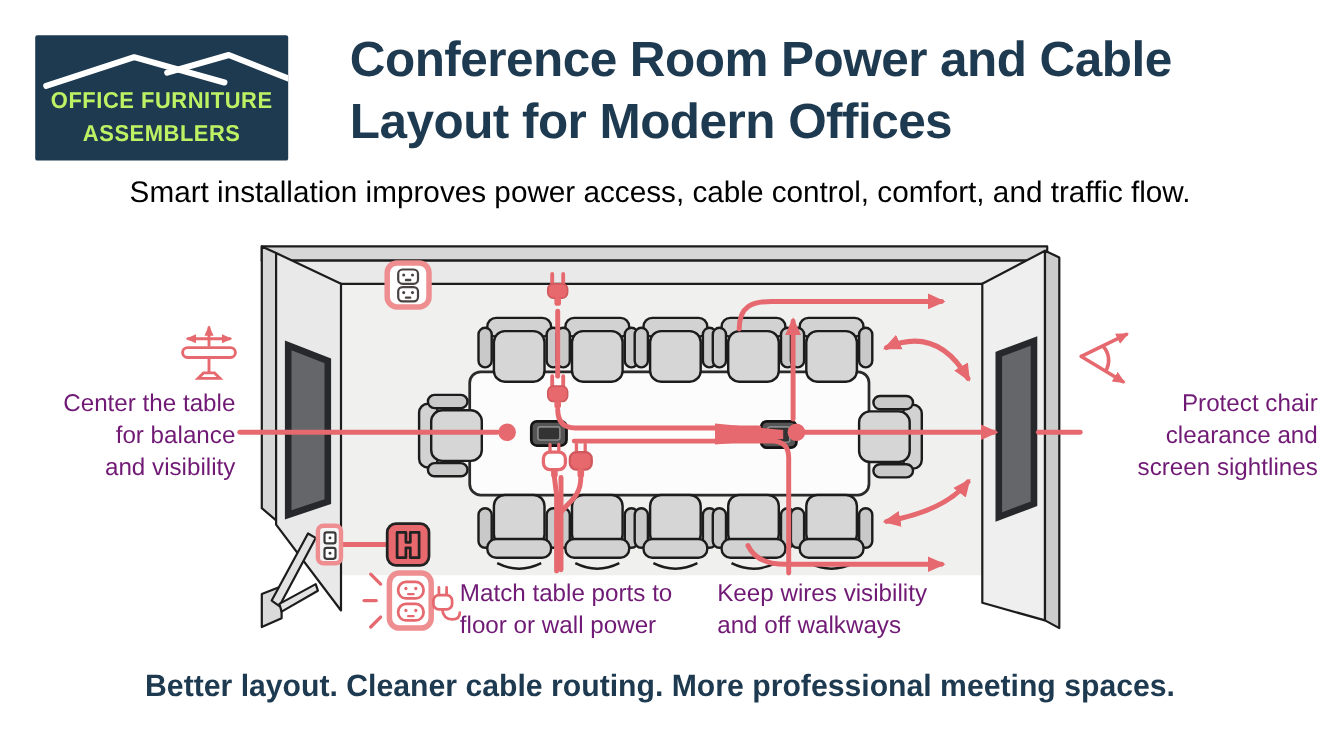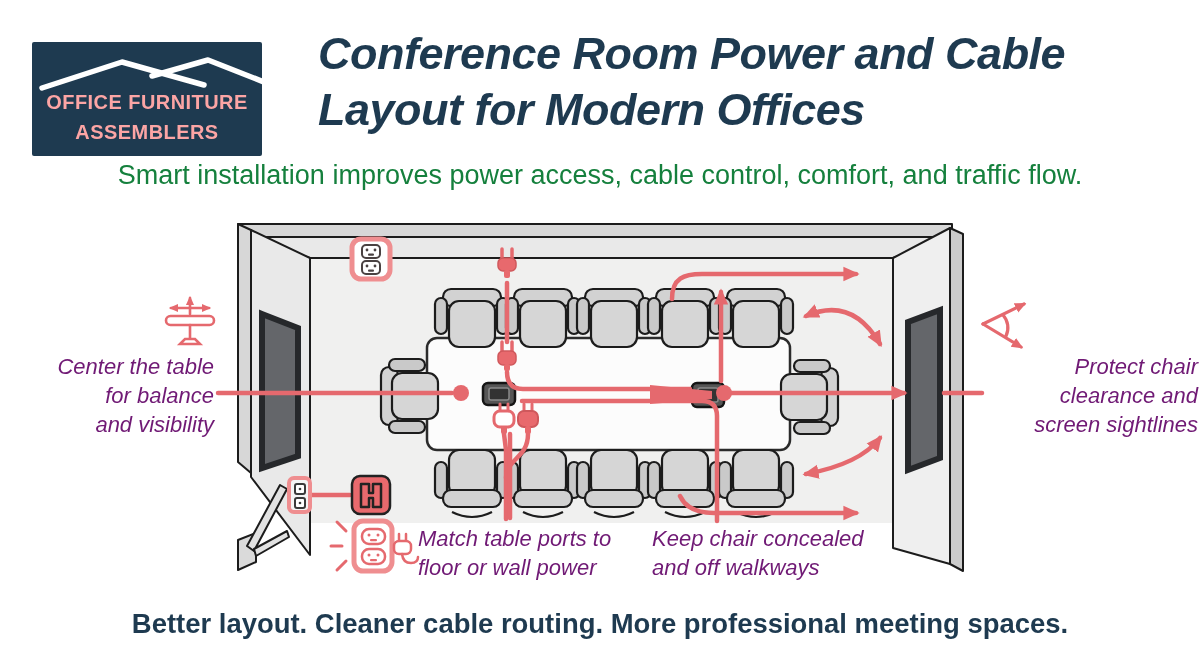--- a/index.html
+++ b/index.html
@@ -1,38 +1,38 @@
 <!DOCTYPE html>
 <html><head>
 <meta charset="utf-8">
 <style>
   html,body{margin:0;padding:0;}
   body{
     width:1200px;height:670px;position:relative;overflow:hidden;
     background:#ffffff;font-family:"Liberation Sans",sans-serif;
   }
-  .pre{white-space:pre-line;font-style:italic;}
+  .pre{white-space:pre-line;}
   
   .logo{
-    position:absolute;left:32px;top:42px;width:230px;height:114px;
-    background:#1e3a50;color:#fca5a5;border-radius:2px;
+    position:absolute;left:32px;top:32px;width:230px;height:114px;
+    background:#1e3a50;color:#bef264;border-radius:2px;
   }
   .logo svg{position:absolute;left:0;top:6px;}
   .logo-line1{position:absolute;top:48px;width:100%;text-align:center;
     font-weight:bold;font-size:21px;letter-spacing:.5px;transform:scaleX(.95);}
   .logo-line2{position:absolute;top:78px;width:100%;text-align:center;
     font-weight:bold;font-size:21px;letter-spacing:.5px;transform:scaleX(.95);}
   .title{
     position:absolute;left:318px;top:26px;width:860px;
     font-size:45px;line-height:56px;font-weight:bold;color:#1e3a50;
     letter-spacing:-.5px;
   }
   .subtitle{
     position:absolute;left:0;top:160px;width:1200px;text-align:center;
-    font-size:27px;color:#15803d;
+    font-size:27px;color:#000000;
   }
   
   .diagram{position:absolute;left:0;top:0;width:1200px;height:670px;}
   .callout{
     position:absolute;font-size:22px;line-height:29px;color:#701a75;
   }
   .co-center{left:18px;top:352px;width:196px;text-align:right;}
   .co-protect{left:988px;top:352px;width:210px;text-align:right;}
   .co-match{left:418px;top:524px;width:240px;text-align:left;}
   .co-keep{left:652px;top:524px;width:240px;text-align:left;}
@@ -242,16 +242,16 @@
 </svg>
 
 <div class="callout co-center pre">Center the table
 for balance
 and visibility</div>
 <div class="callout co-protect pre">Protect chair
 clearance and
 screen sightlines</div>
 <div class="callout co-match pre">Match table ports to
 floor or wall power</div>
-<div class="callout co-keep pre">Keep chair concealed
+<div class="callout co-keep pre">Keep wires visibility
 and off walkways</div>
 
 <div class="tagline">Better layout. Cleaner cable routing. More professional meeting spaces.</div>
 
 </body></html>

